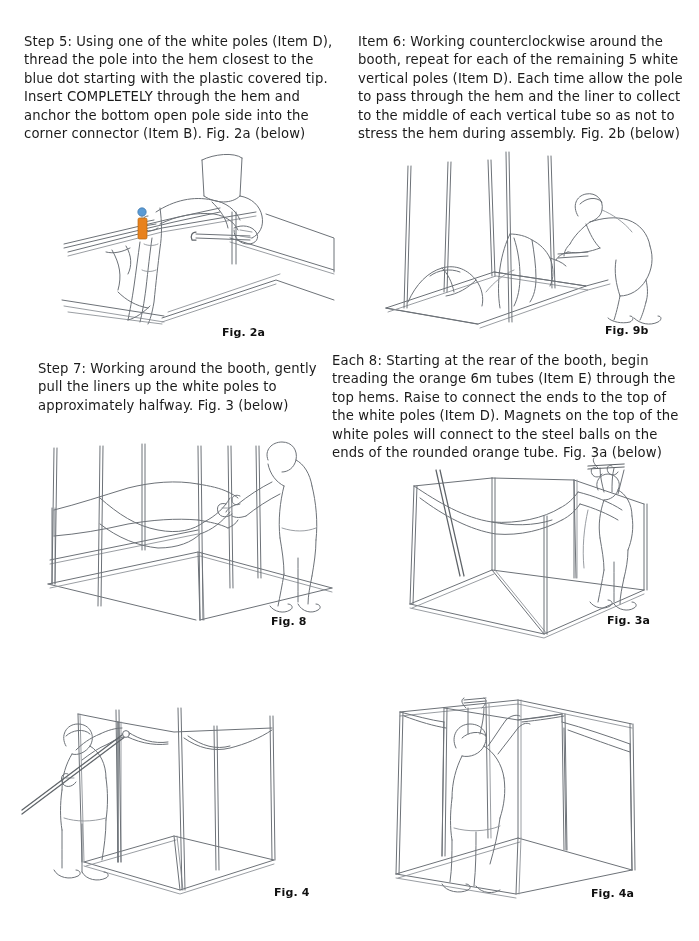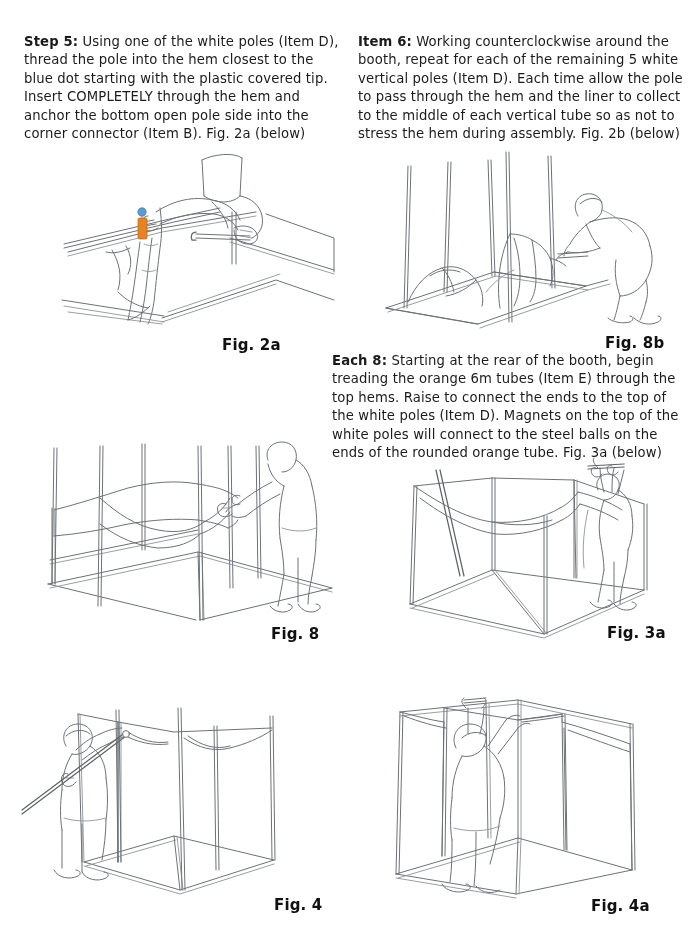--- a/index.html
+++ b/index.html
@@ -26,35 +26,34 @@
   
   .step-text {
     position: absolute;
     font-size: 13.2px;
     line-height: 18.4px;
     color: #1b1b1b;
     text-align: left;
     letter-spacing: 0.01em;
   }
   .step-text .lbl {
-    font-weight: bold;
+    font-weight: normal;
   }
   .step-center {
     text-align: center;
   }
 
   
   .fig-cap {
     position: absolute;
-    font-size: 15px;
+    font-size: 11px;
     font-weight: bold;
     color: #111111;
     letter-spacing: 0.01em;
     white-space: nowrap;
-    margin-top: 10px;
   }
 
   
   .fig {
     position: absolute;
   }
   .fig svg {
     display: block;
     overflow: visible;
   }
@@ -197,22 +196,25 @@
       <path class="ln" d="M228,96 C218,100 206,102 196,100"></path>
       <path class="ln" d="M196,100 C190,102 186,104 184,108"></path>
       <path class="ln" d="M198,92 C194,96 192,100 192,104"></path>
 
       <path class="ln" d="M186,102 L216,100"></path>
       <path class="ln" d="M186,106 L216,104"></path>
 
       <path class="ln-l" d="M230,58 C240,62 252,70 260,80"></path>
     </svg>
   </div>
-  <div class="fig-cap" style="left:605px; top:324px;">Fig. 8b</div>
-
+  <div class="fig-cap" style="left:605px; top:324px;">Fig. 9b</div>
+
+  <div class="step-text" style="left:38px; top:360px; width:280px;">
+    <span class="lbl">Step 7:</span><span> Working around the booth, gently pull the liners up the white poles to approximately halfway. Fig. 3 (below)</span>
+  </div>
 
   <div class="step-text" style="left:332px; top:352px; width:348px;">
     <span class="lbl">Each 8:</span><span> Starting at the rear of the booth, begin treading the orange 6m tubes (Item E) through the top hems. Raise to connect the ends to the top of the white poles (Item D). Magnets on the top of the white poles will connect to the steel balls on the ends of the rounded orange tube. Fig. 3a (below)</span>
   </div>
 
   <div class="fig" style="left:32px; top:438px; width:300px; height:182px;">
     <svg width="300" height="182" viewBox="0 0 300 182">
 
       <path class="ln" d="M16,146 L164,182"></path>
       <path class="ln" d="M16,146 L166,114 L300,150"></path>

